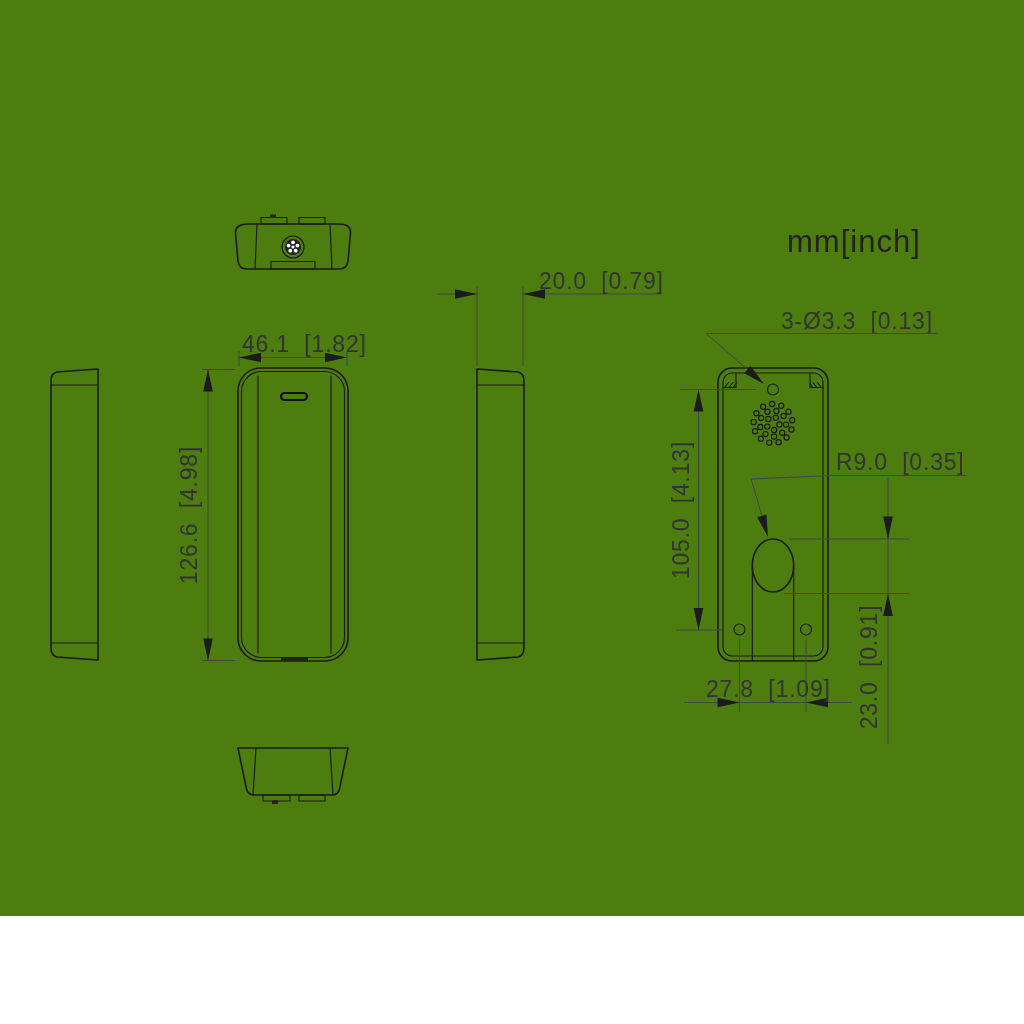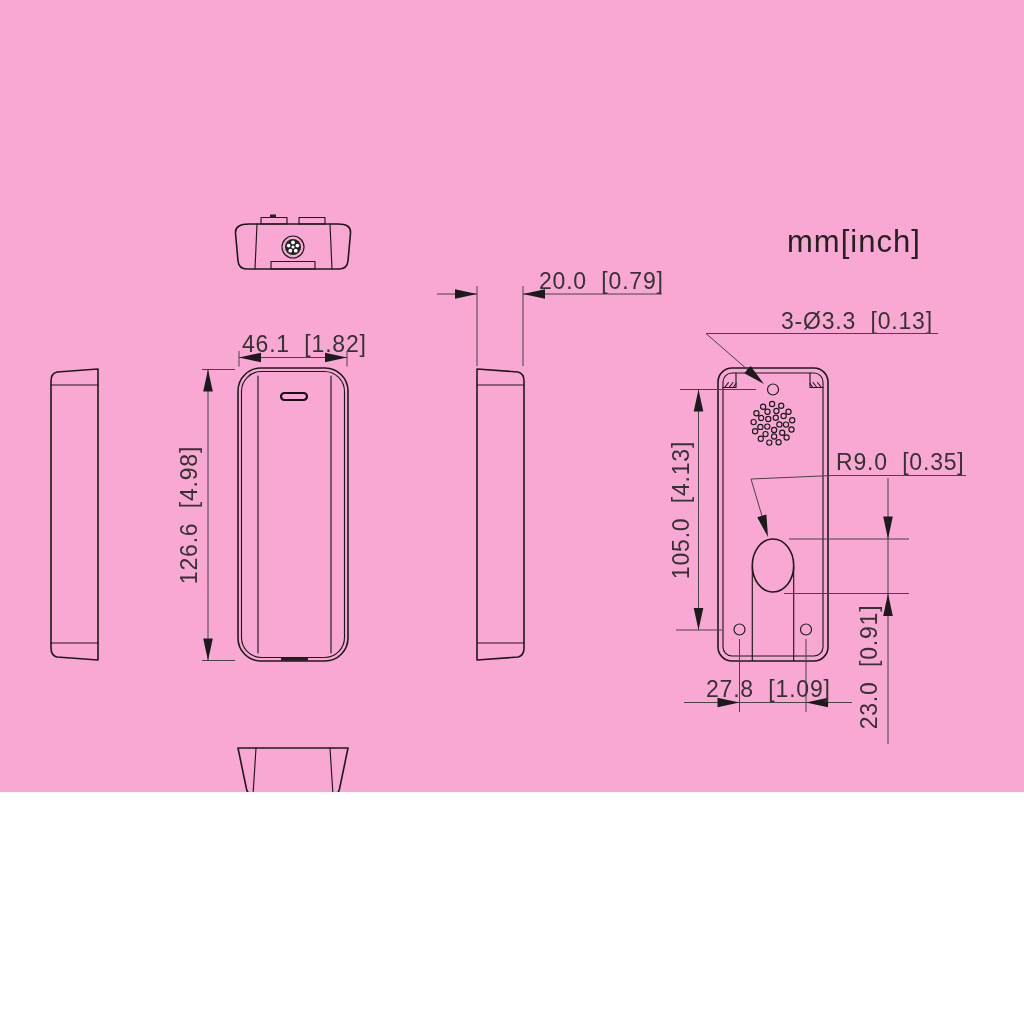--- a/index.html
+++ b/index.html
@@ -1,16 +1,16 @@
 <!DOCTYPE html>
 <html><head>
 <meta charset="utf-8">
 <style>
   html,body{margin:0;padding:0;background:#ffffff;}
-  #canvas{width:1024px;height:792px;position:relative;background:#f9a8d4;overflow:hidden;}
+  #canvas{width:1024px;height:916px;position:relative;background:#4d7c0f;overflow:hidden;}
   svg{display:block;}
   .outline{fill:none;stroke:#1b1b1b;stroke-width:1.6;stroke-linejoin:round;stroke-linecap:round;}
   .thin{fill:none;stroke:#1b1b1b;stroke-width:1.15;stroke-linejoin:round;stroke-linecap:round;}
   .dimline{fill:none;stroke:#454545;stroke-width:1;stroke-linecap:butt;}
   .arrow{fill:#1b1b1b;stroke:none;}
   .darkfill{fill:#222;stroke:none;}
   .dim{font-family:"Liberation Sans",sans-serif;font-size:23px;fill:#333;letter-spacing:0.8px;white-space:pre;}
   .units{font-family:"Liberation Sans",sans-serif;font-size:31px;fill:#222;letter-spacing:1px;white-space:pre;}
 </style>
 </head>

